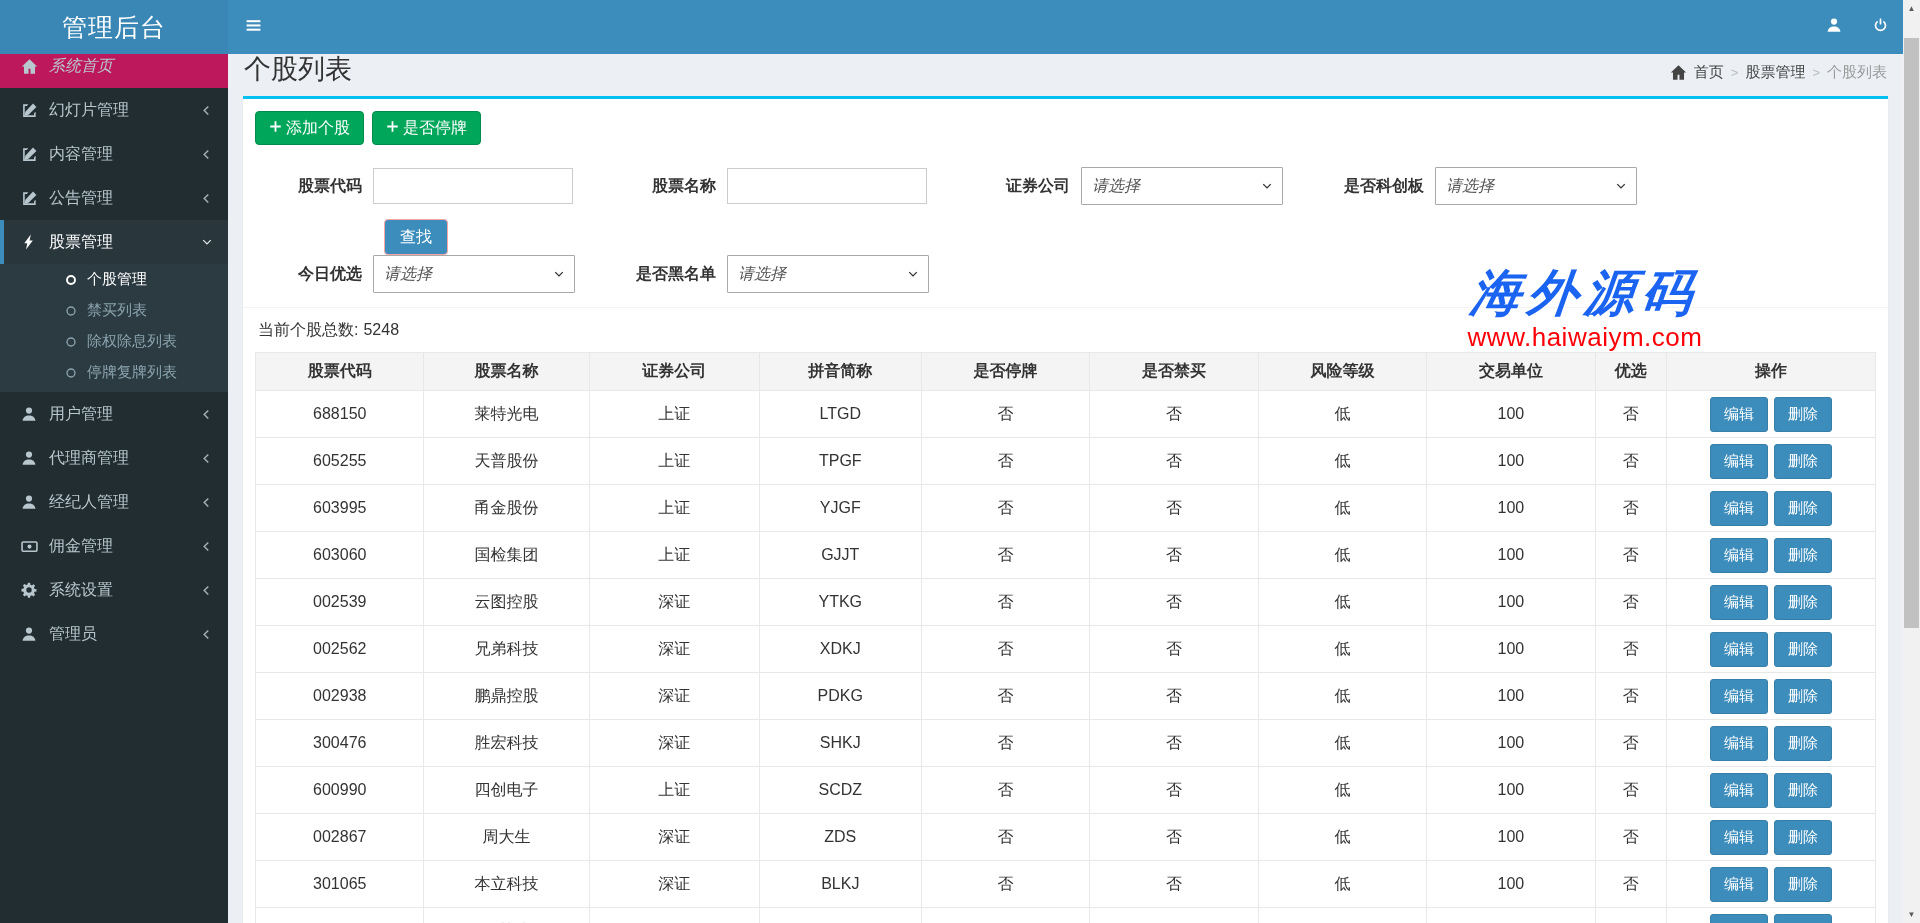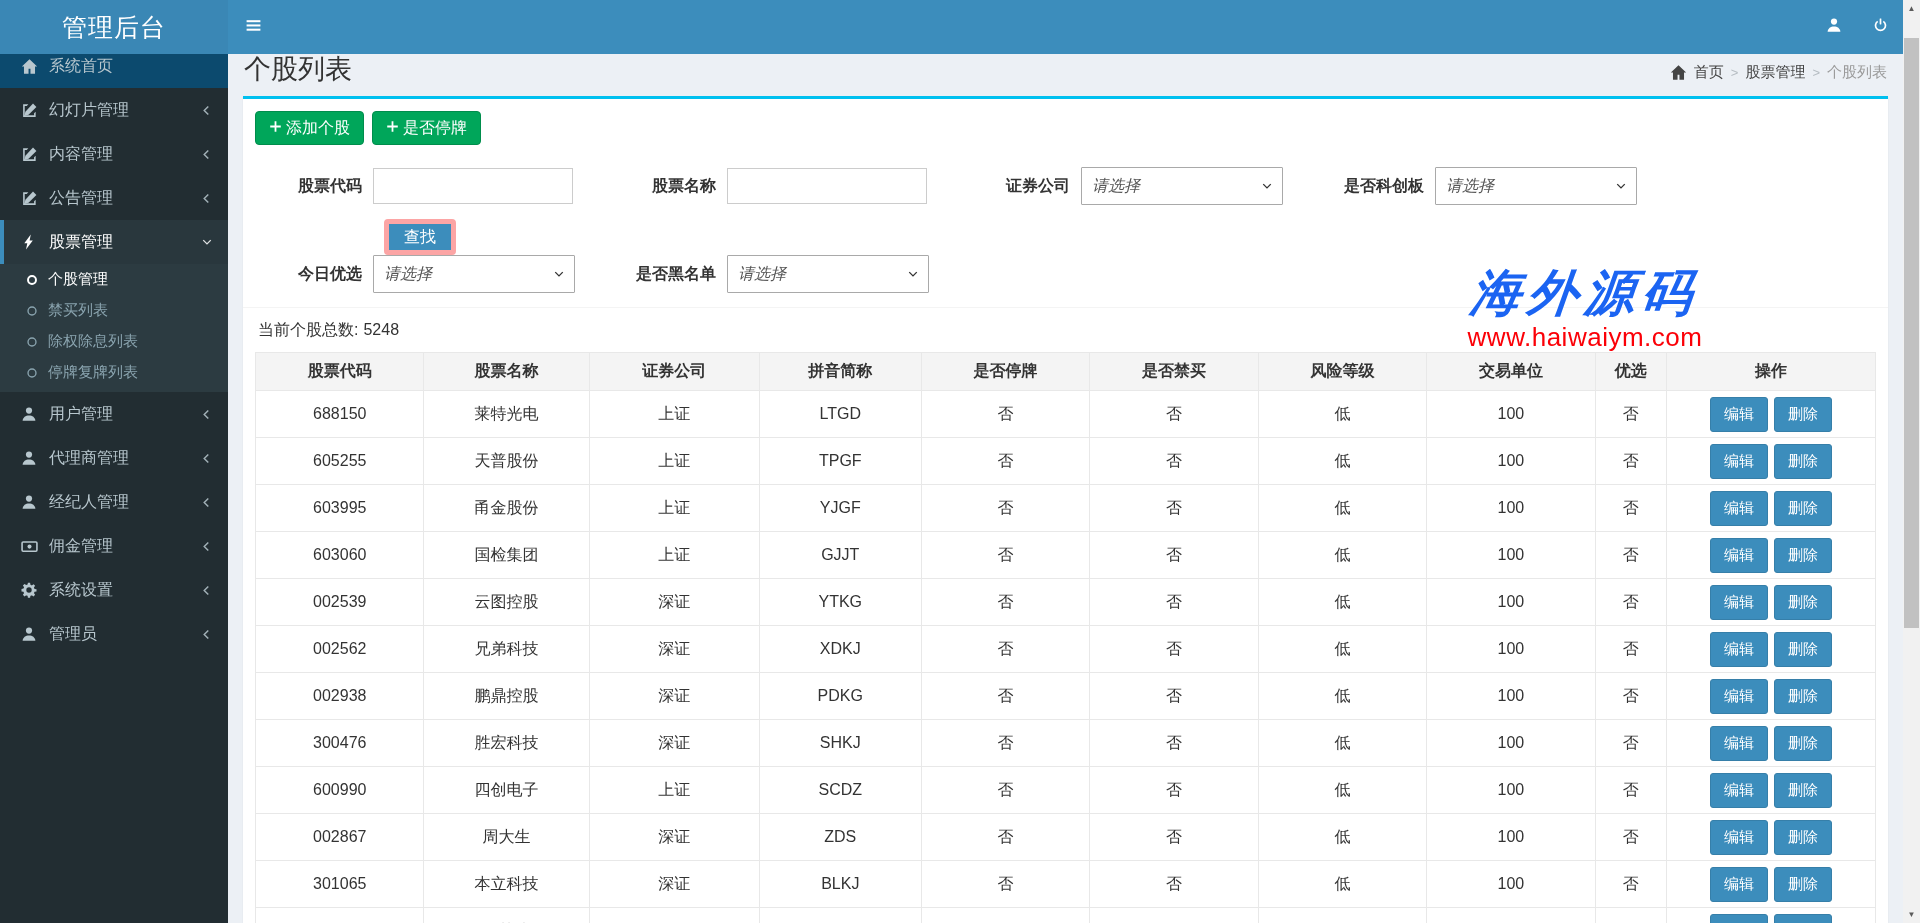--- a/index.html
+++ b/index.html
@@ -13,25 +13,25 @@
   .nav-toggle { width:50px; display:flex; align-items:center; justify-content:center; color:#fff; cursor:pointer; }
   .topbar-right { margin-left:auto; display:flex; }
   .nav-icon { width:46px; display:flex; align-items:center; justify-content:center; color:#fff; cursor:pointer; }
 
   
   .sidebar { position:absolute; top:42px; left:0; bottom:0; width:228px; background:#222d32; z-index:15; }
   .menu { padding-top:2px; }
   .menu-item { height:44px; display:flex; align-items:center; padding:0 15px 0 18px; color:#b8c7ce; font-size:16px; cursor:pointer; }
   .menu-item .mi-icon { width:22px; margin-right:9px; display:flex; align-items:center; justify-content:center; }
   .menu-item .chev { margin-left:auto; display:flex; opacity:.85; }
-  .menu-item.dark { background:#0c4a6e; }
+  .menu-item.dark { background:#be185d;font-style:italic; }
   .menu-section.open { background:#2c3b41; }
   .menu-item.parent-active { border-left:4px solid #3c8dbc; padding-left:14px; color:#fff; background:#29373d; }
   .submenu { padding-bottom:4px; }
-  .submenu-item { height:31px; display:flex; align-items:center; padding-left:26px; color:#8aa4af; font-size:15px; cursor:pointer; }
+  .submenu-item { height:31px; display:flex; align-items:center; padding-left:26px; color:#8aa4af; font-size:15px; cursor:pointer;margin-left:39px; }
   .submenu-item .circ { margin-right:10px; display:flex; }
   .submenu-item.active { color:#fff; }
   .submenu-item.active .circ svg { stroke-width:2.6; }
 
   
   .content { position:absolute; left:228px; top:42px; right:17px; bottom:0; background:#ecf0f5; overflow:hidden; }
   .content-header { height:54px; padding:0 16px; display:flex; align-items:center; justify-content:space-between; }
   .page-title { font-size:27px; font-weight:400; color:#333; }
   .breadcrumb { display:flex; align-items:center; gap:7px; font-size:15px;margin-top:6px; }
   .breadcrumb .bc-home { display:flex; color:#444; }
@@ -47,21 +47,21 @@
                color:#fff; font-size:16px; height:34px; padding:0 13px; border-radius:4px; cursor:pointer; }
 
   .filter-form { margin-top:22px; }
   .f-row { display:flex; }
   .f-group { width:354px; display:flex; align-items:center; }
   .f-label { flex:0 0 118px; text-align:right; padding-right:11px; font-weight:700; font-size:16px; color:#333; }
   .f-input { width:200px; height:36px; border:1px solid #ccc; background:#fff; padding:0 10px; font-size:16px; color:#333; }
   .f-select { width:202px; height:38px; border:1px solid #a9a9a9; border-radius:1px; background:#fff; display:flex;
               align-items:center; justify-content:space-between; padding:0 9px 0 10px; font-size:16px; color:#555; cursor:pointer;font-style:italic; }
   .f-select .sel-arrow { display:flex; color:#333; }
-  .btn-search { margin:14px 0 0 129px; background:#3c8dbc; border:5px solid #fca5a5; color:#fff; height:36px;
+  .btn-search { margin:14px 0 0 129px; background:#3c8dbc; border:1px solid #fca5a5; color:#fff; height:36px;
                 padding:0 15px; font-size:16px; border-radius:4px; cursor:pointer; }
 
   .box-divider { border-top:1px solid #f4f4f4; margin:14px -12px 0; }
   .total-row { padding:12px 3px 11px; font-size:16px; color:#333; }
   .total-row .total-value { margin-left:5px; }
 
   table.data { width:100%; border-collapse:collapse; table-layout:fixed; font-size:16px; }
   .data th, .data td { border:1px solid #e8e8e8; text-align:center; overflow:hidden; }
   .data th { height:38px; background:#f4f4f4; font-weight:700; color:#333; }
   .data td { height:47px; background:#fff; }

